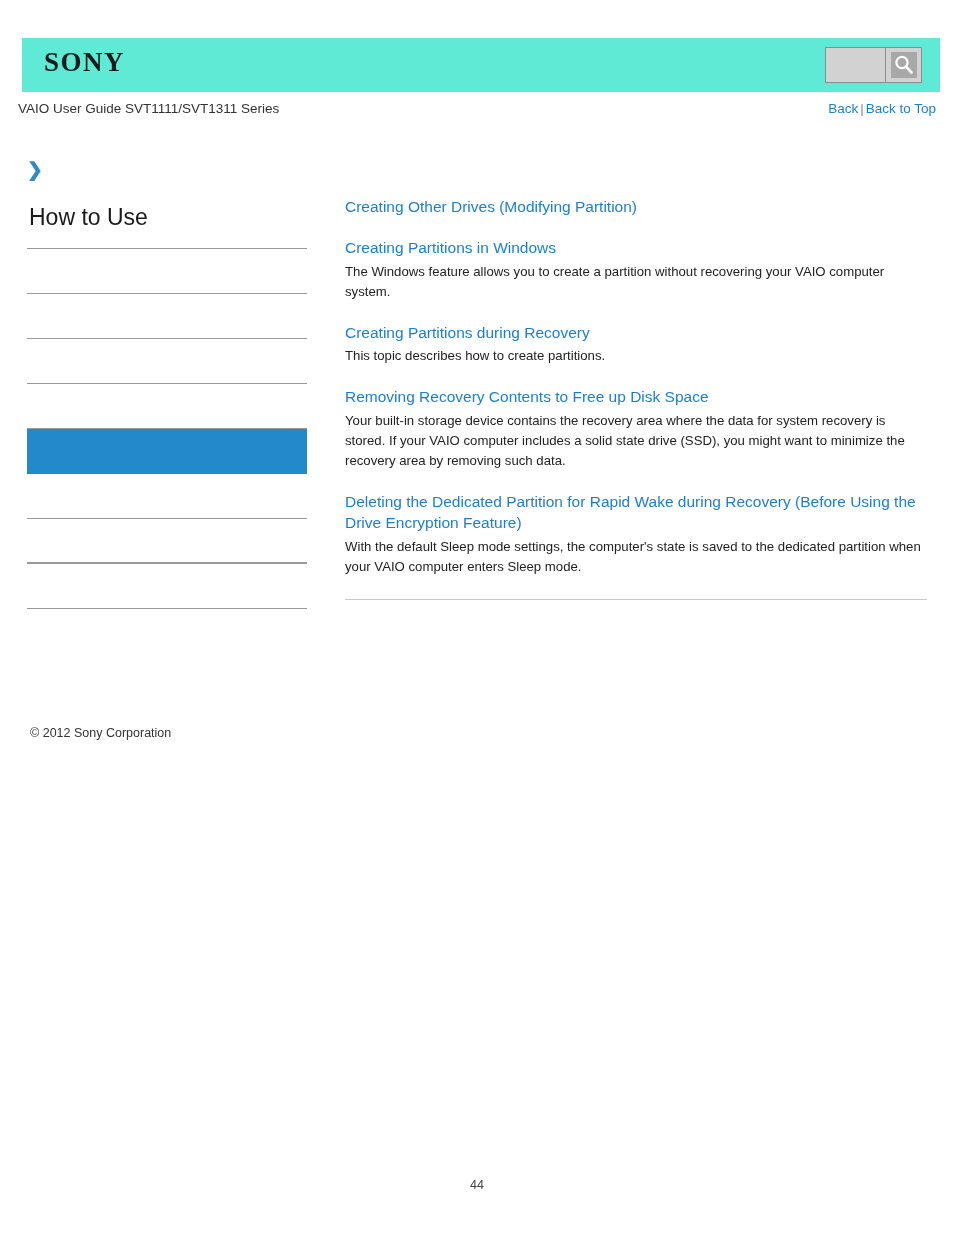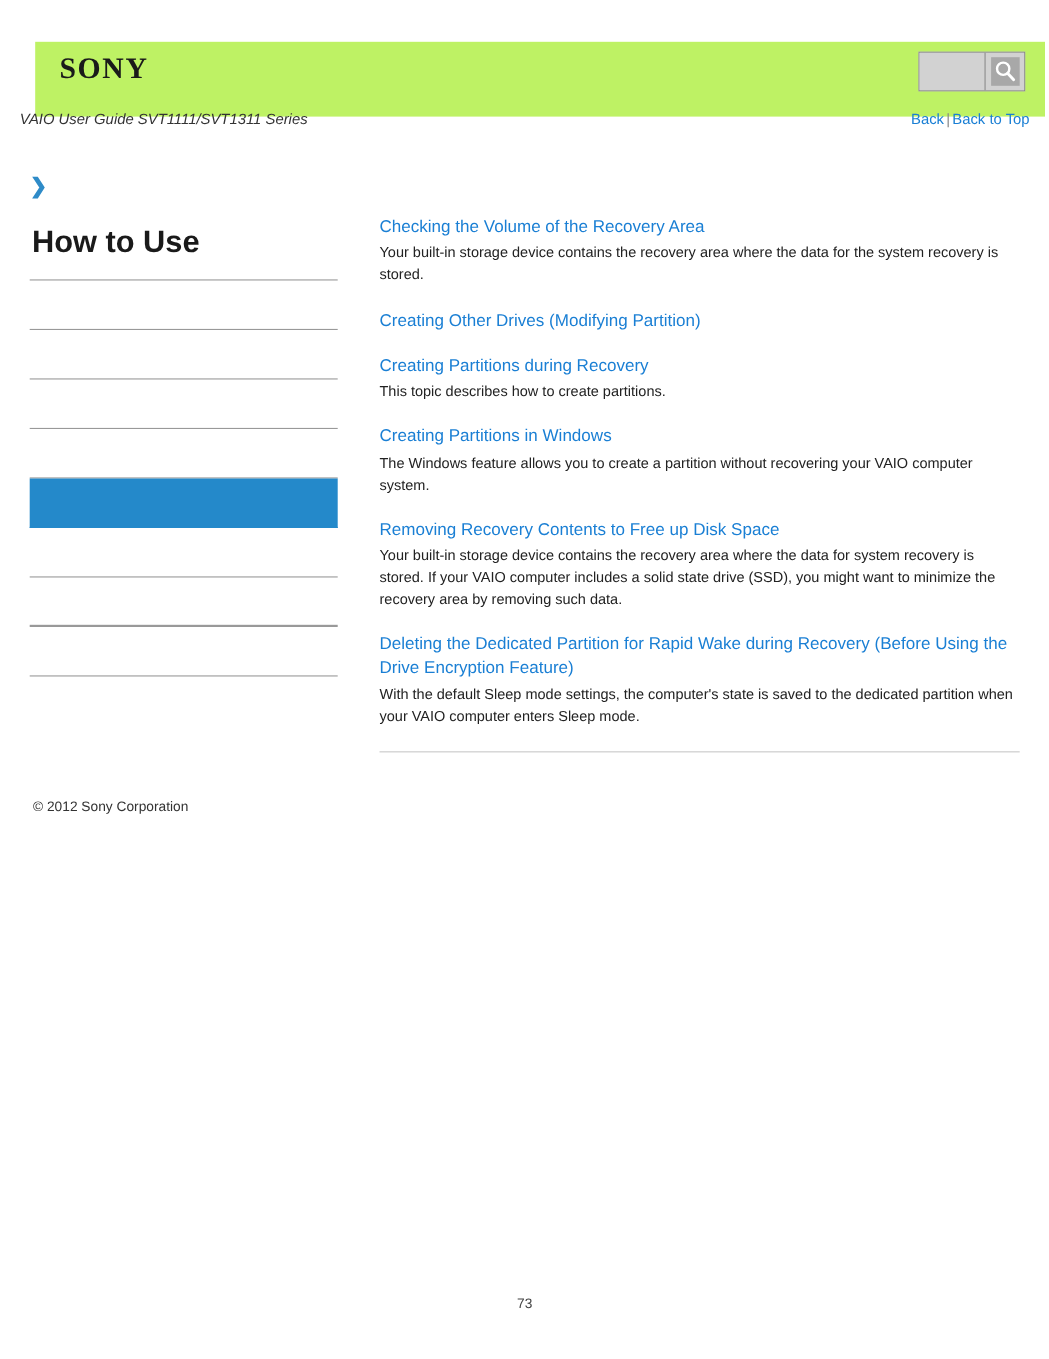--- a/index.html
+++ b/index.html
@@ -12,25 +12,25 @@
     height: 1235px;
     position: relative;
     font-family: "Liberation Sans", sans-serif;
     color: #333333;
     -webkit-font-smoothing: antialiased;
   }
 
   
   .header-band {
     position: absolute;
-    left: 32px;
+    left: 22px;
     top: 38px;
     width: 918px;
-    height: 68px;
-    background: #bef264;
+    height: 54px;
+    background: #5eead4;
     box-sizing: border-box;
   }
   .sony-logo {
     position: absolute;
     left: 22px;
     top: 11px;
     font-family: "Liberation Serif", serif;
     font-weight: bold;
     font-size: 27px;
     letter-spacing: 1.5px;
@@ -89,21 +89,20 @@
     width: 918px;
     height: 22px;
   }
   .guide-title {
     position: absolute;
     left: 0;
     top: 0;
     font-size: 13.5px;
     color: #333333;
     white-space: nowrap;
-    font-style: italic;
   }
   .navlinks {
     position: absolute;
     right: 0;
     top: 0;
     font-size: 13.5px;
     white-space: nowrap;
     margin-left: 12px;
   }
   .navlinks a {
@@ -125,22 +124,22 @@
   .breadcrumb-arrow {
     width: 24px;
     height: 24px;
     color: #2e8bc8;
     font-size: 19px;
     font-weight: bold;
     line-height: 24px;
     margin-bottom: 22px;
   }
   .sidebar-heading {
-    font-size: 28px;
-    font-weight: bold;
+    font-size: 23px;
+    font-weight: normal;
     color: #1a1a1a;
     margin: 0 0 12px 0;
     padding: 0 0 6px 2px;
     line-height: 1.15;
   }
   .nav-list {
     list-style: none;
     margin: 0;
     padding: 0;
     border-top: 1px solid #999999;
@@ -266,39 +265,35 @@
         <span></span>
       </li>
       <li class="nav-item">
         <span></span>
       </li>
     </ul>
 </div>
 
 <div class="content" id="content-list">
     <div class="topic">
-      <a class="topic-title" href="#">Checking the Volume of the Recovery Area</a>
-      <p class="topic-desc">Your built-in storage device contains the recovery area where the data for the system recovery is stored.</p>
-    </div>
-    <div class="topic">
       <a class="topic-title" href="#">Creating Other Drives (Modifying Partition)</a>
+    </div>
+    <div class="topic">
+      <a class="topic-title" href="#">Creating Partitions in Windows</a>
+      <p class="topic-desc">The Windows feature allows you to create a partition without recovering your VAIO computer system.</p>
     </div>
     <div class="topic">
       <a class="topic-title" href="#">Creating Partitions during Recovery</a>
       <p class="topic-desc">This topic describes how to create partitions.</p>
     </div>
     <div class="topic">
-      <a class="topic-title" href="#">Creating Partitions in Windows</a>
-      <p class="topic-desc">The Windows feature allows you to create a partition without recovering your VAIO computer system.</p>
-    </div>
-    <div class="topic">
       <a class="topic-title" href="#">Removing Recovery Contents to Free up Disk Space</a>
       <p class="topic-desc">Your built-in storage device contains the recovery area where the data for system recovery is stored. If your VAIO computer includes a solid state drive (SSD), you might want to minimize the recovery area by removing such data.</p>
     </div>
     <div class="topic">
       <a class="topic-title" href="#">Deleting the Dedicated Partition for Rapid Wake during Recovery (Before Using the Drive Encryption Feature)</a>
       <p class="topic-desc">With the default Sleep mode settings, the computer's state is saved to the dedicated partition when your VAIO computer enters Sleep mode.</p>
     </div>
     <hr class="content-rule">
   </div>
 
 <div class="copyright">© 2012 Sony Corporation</div>
-<div class="page-number">73</div>
+<div class="page-number">44</div>
 
 </body></html>

